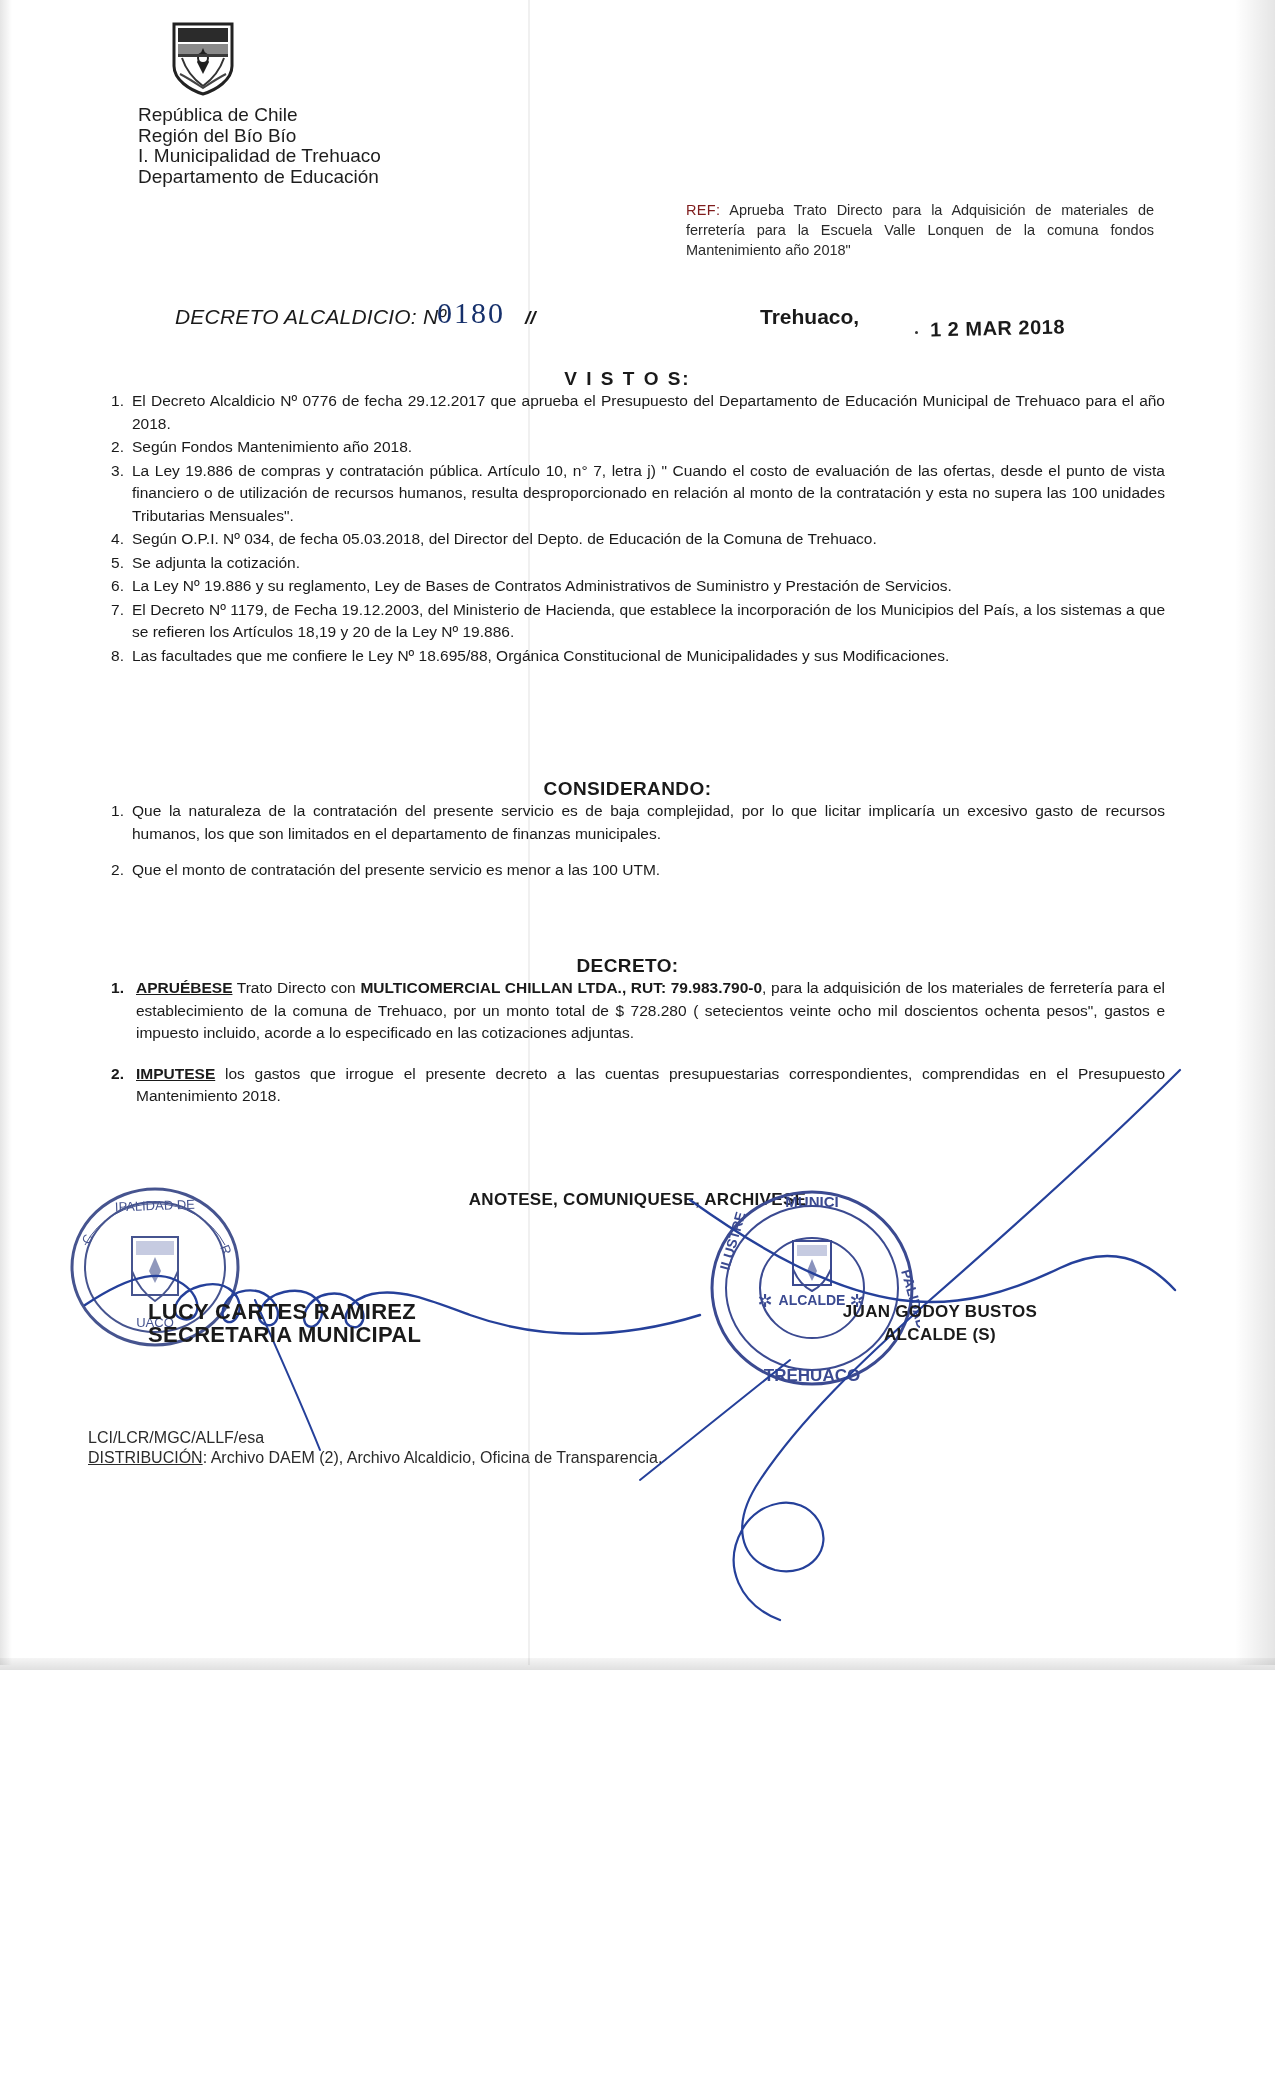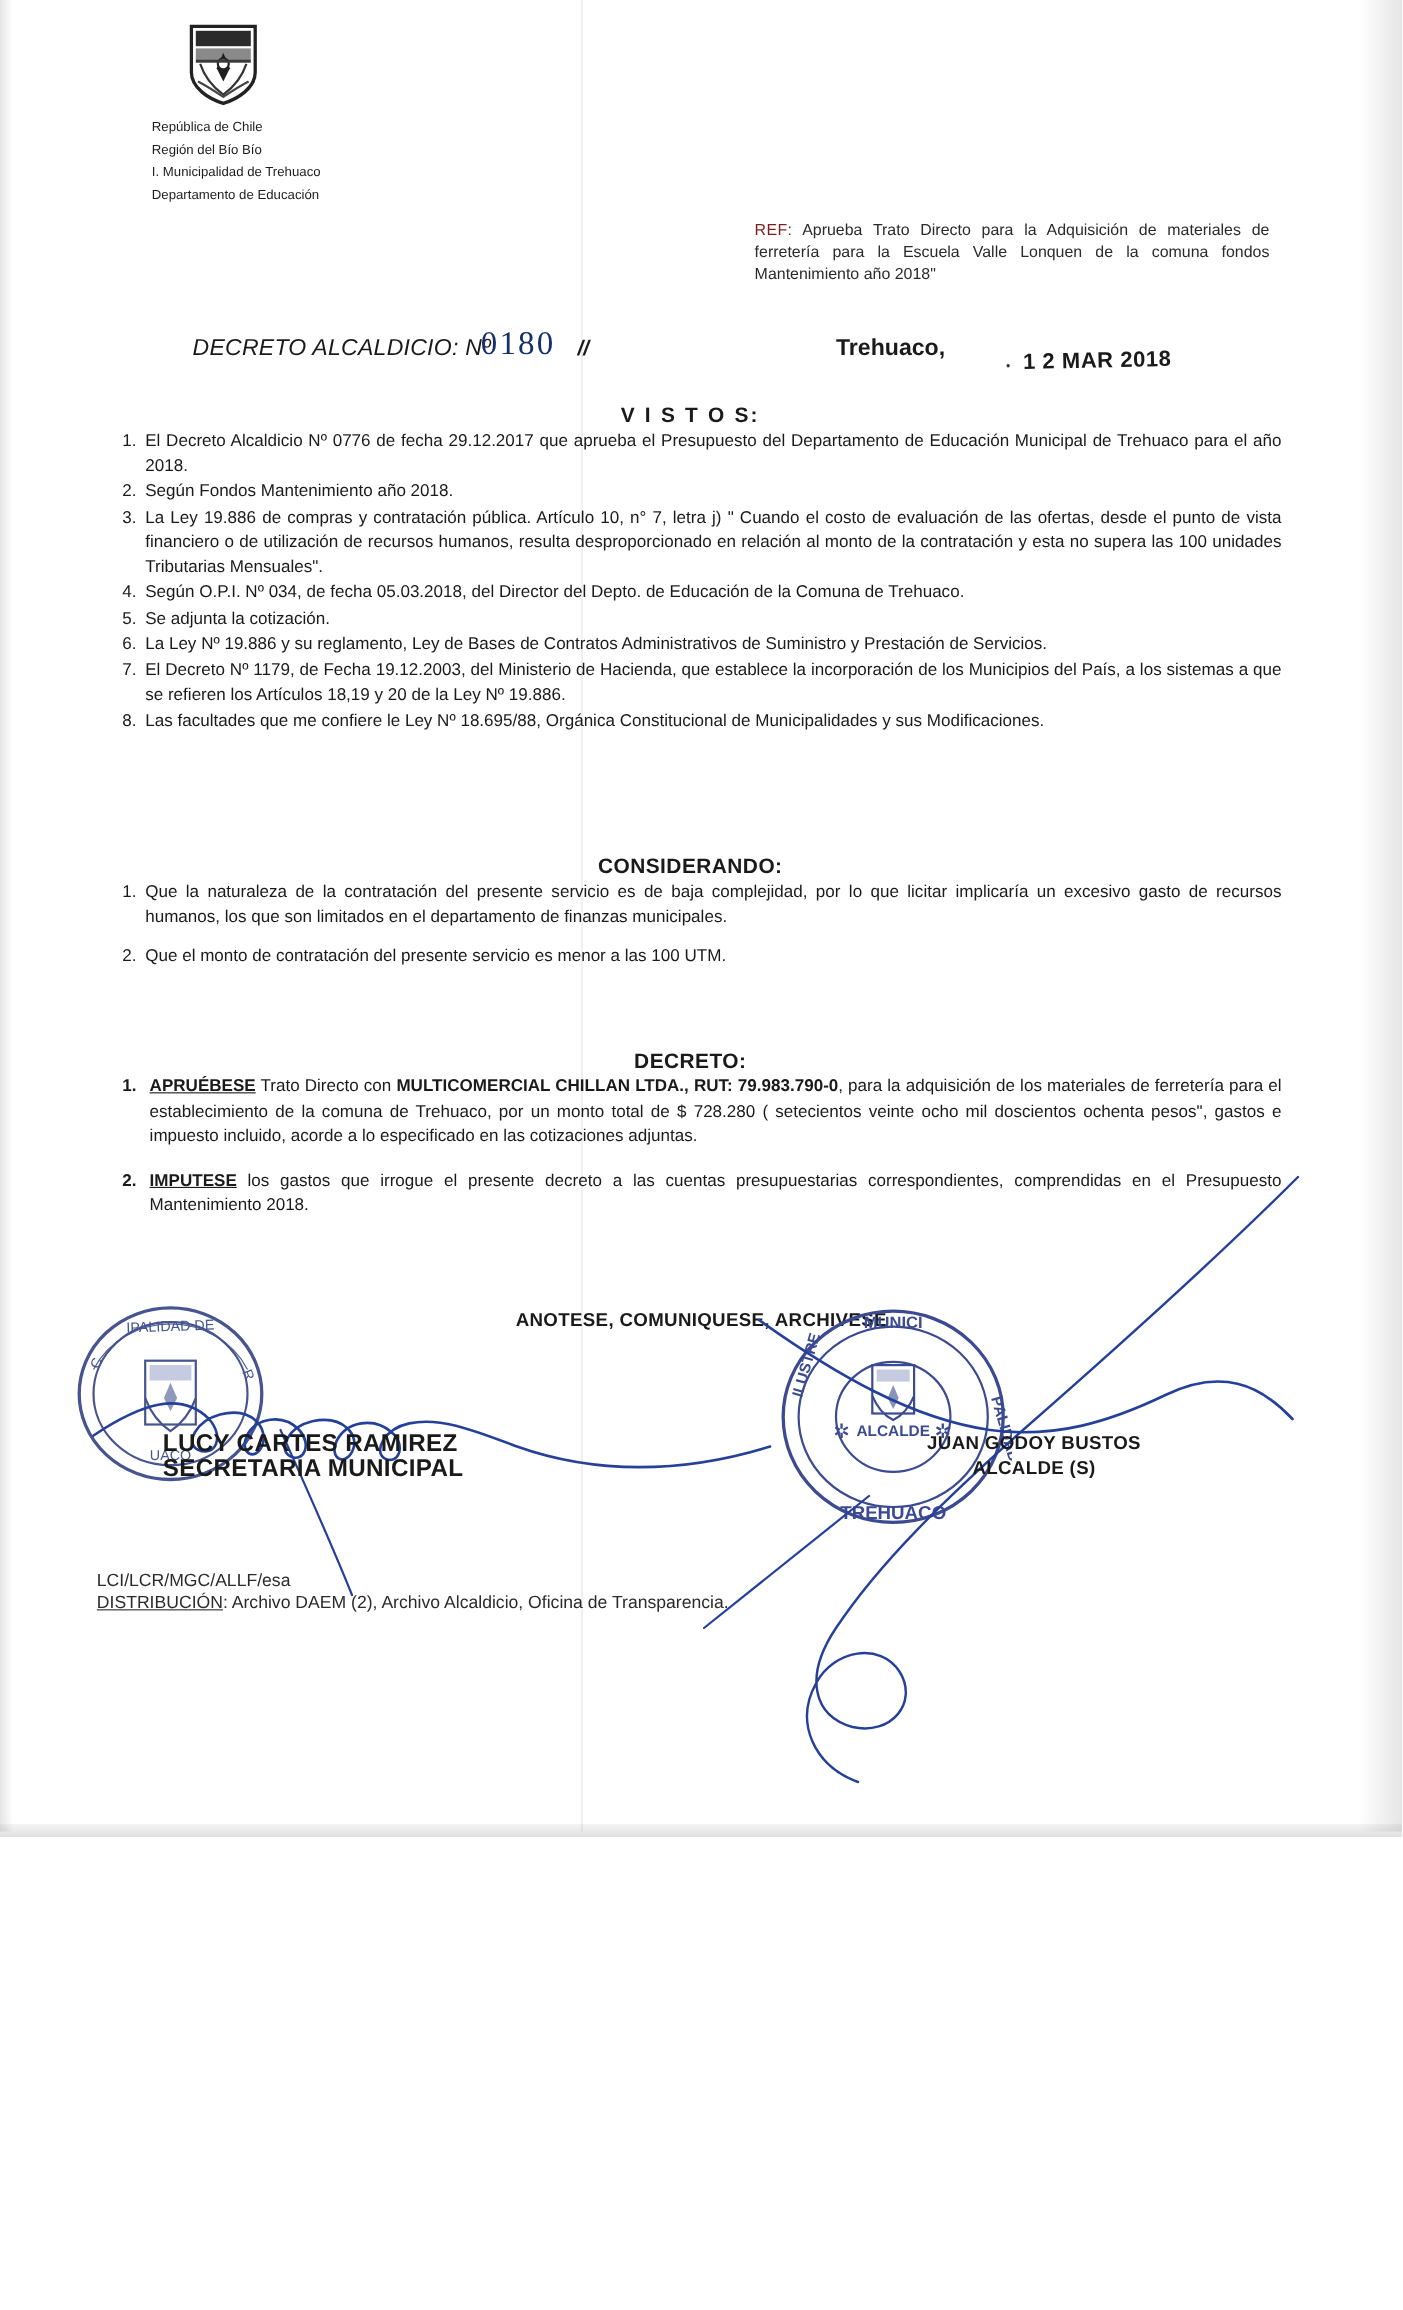--- a/index.html
+++ b/index.html
@@ -58,21 +58,21 @@
     top: 18px;
     width: 70px;
     height: 78px;
   }
   .crest svg { display:block; }
 
   .header-block {
     position: absolute;
     left: 138px;
     top: 105px;
-    font-size: 12px;
+    font-size: 19px;
     line-height: 20.5px;
     color: #1d1d1d;
   }
 
   .ref-block {
     position: absolute;
     left: 686px;
     top: 200px;
     width: 468px;
     font-size: 14.5px;

